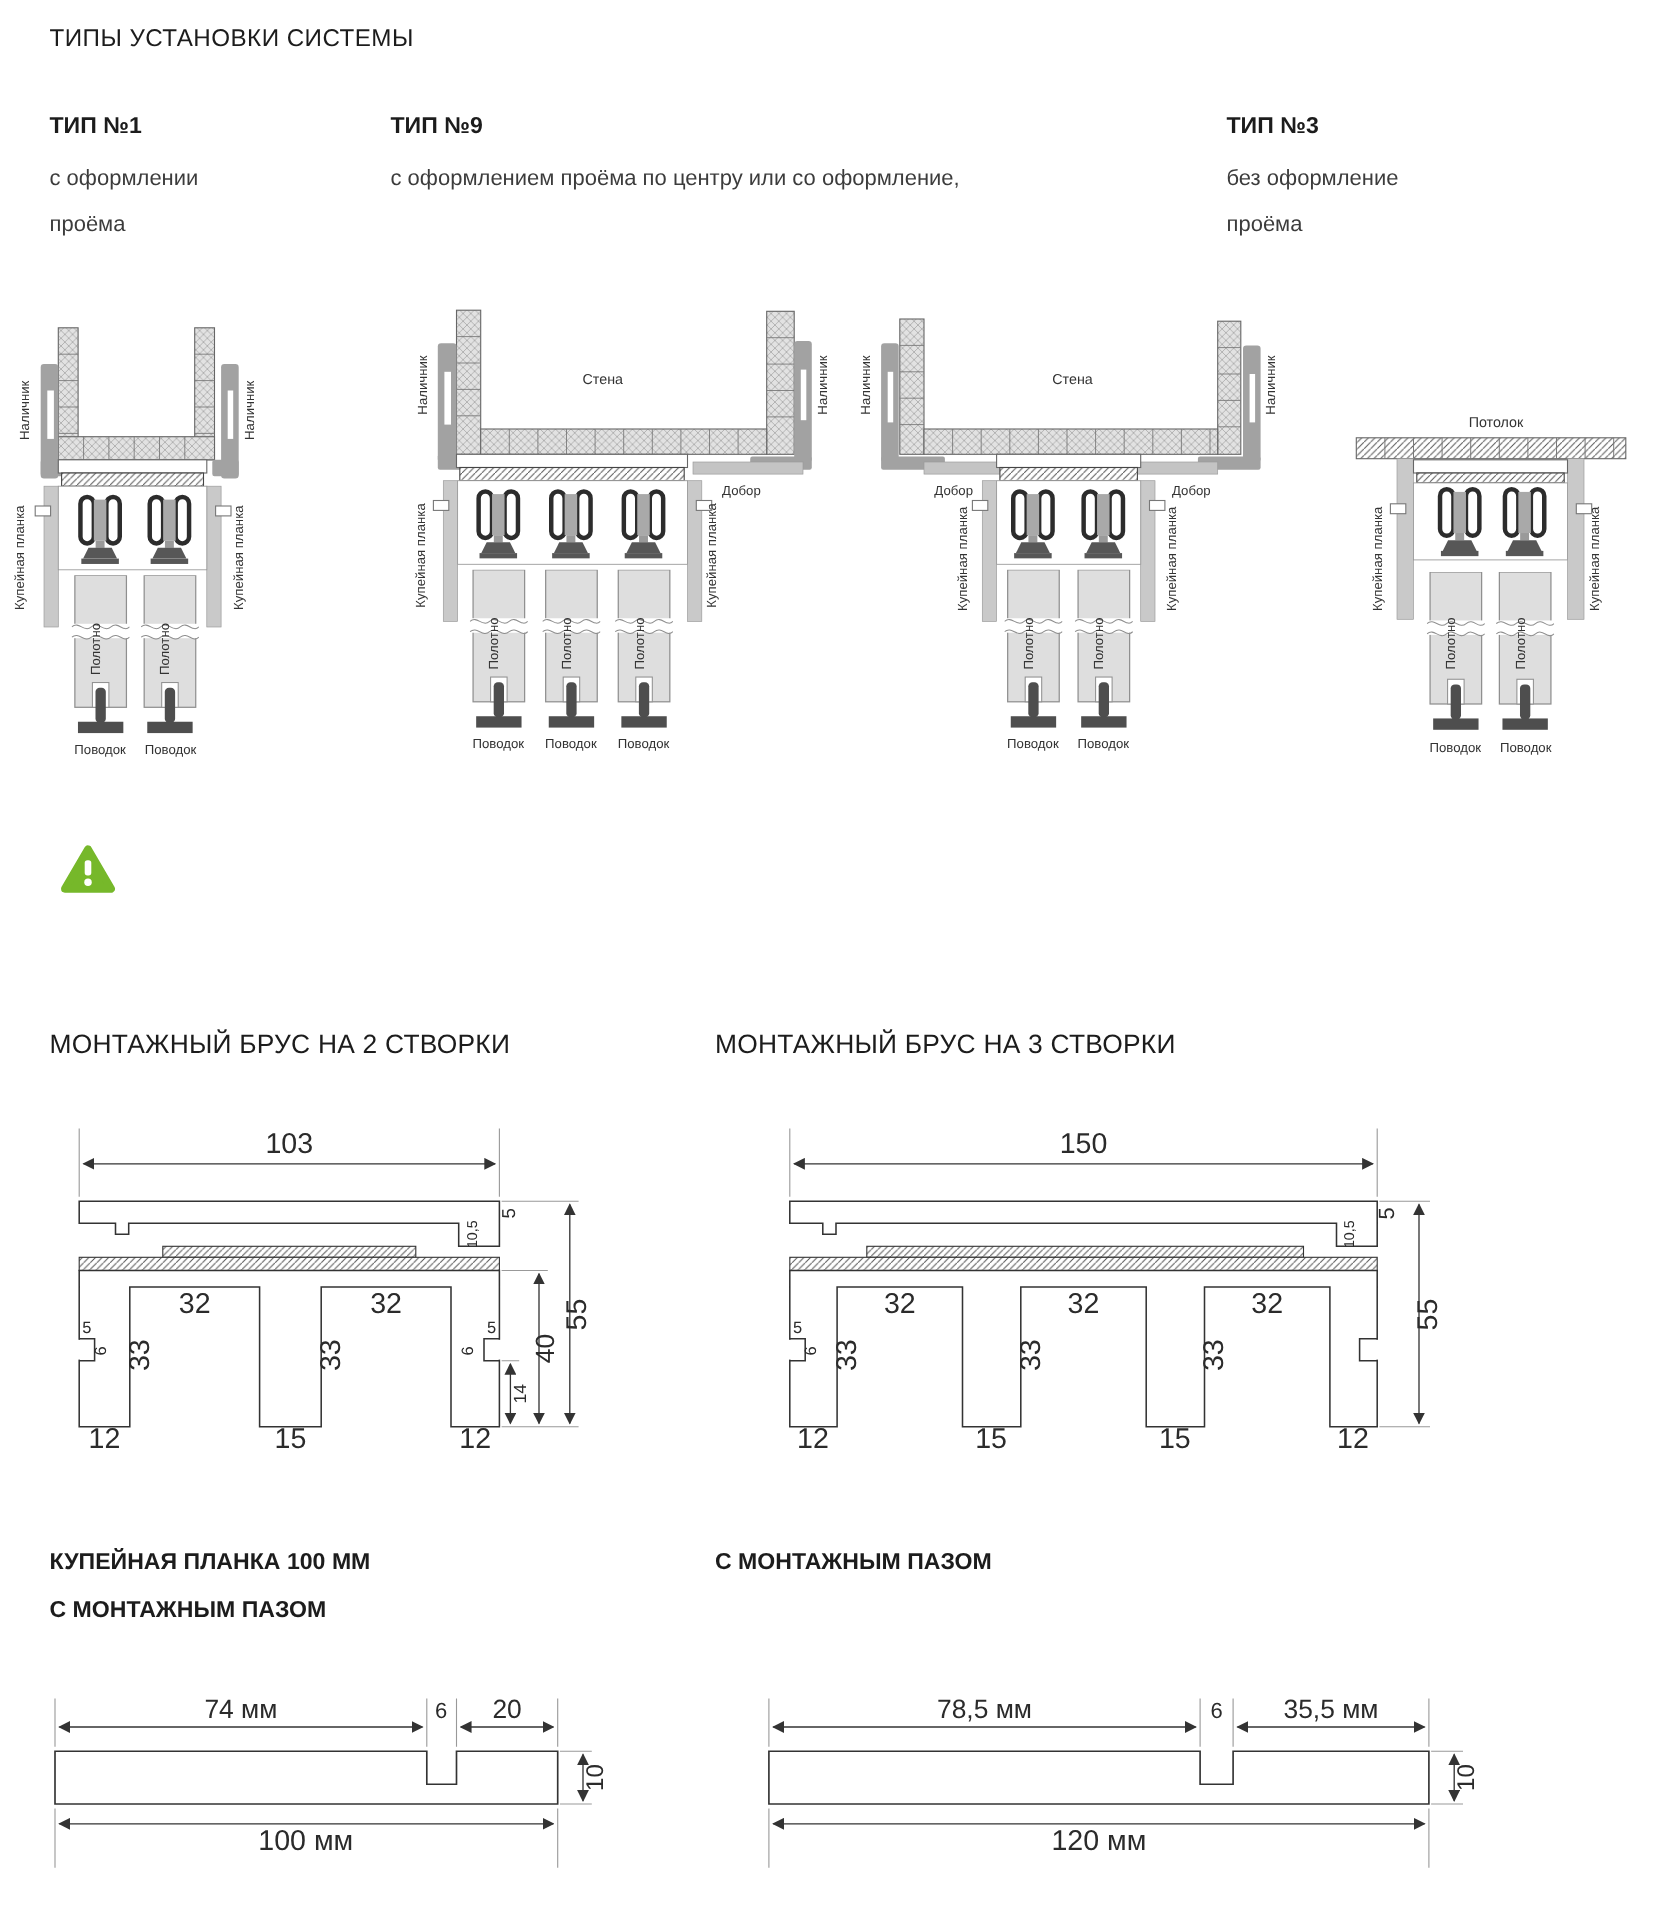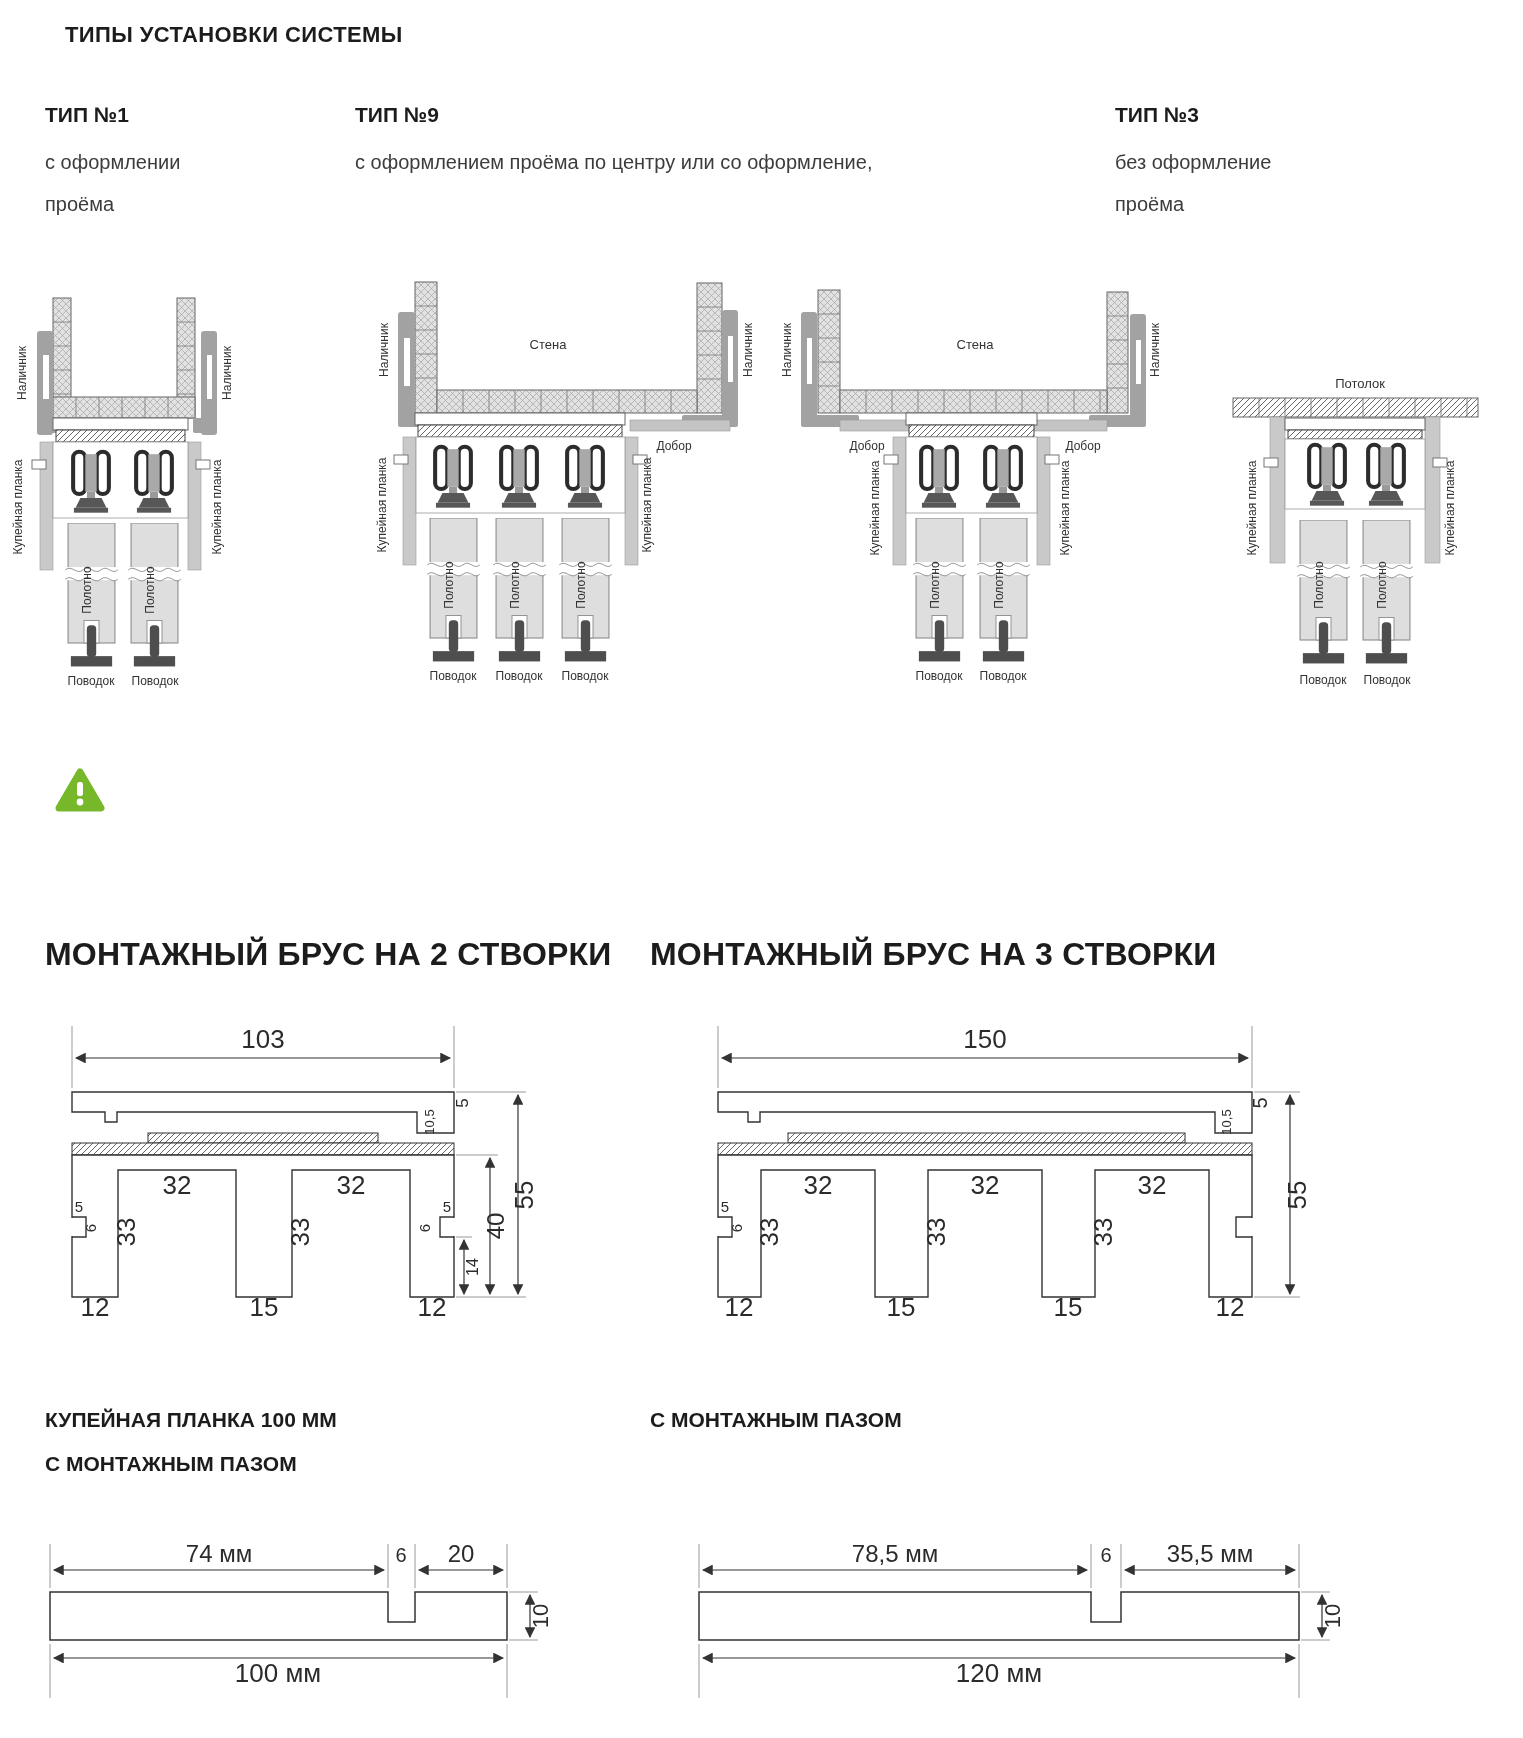--- a/index.html
+++ b/index.html
@@ -1,21 +1,21 @@
 <!DOCTYPE html>
 <html><head>
 <meta charset="utf-8">
 <style>
   html,body{margin:0;padding:0;background:#fff;}
   body{width:1523px;height:1738px;position:relative;font-family:"Liberation Sans",sans-serif;color:#1c1c1c;}
   .abs{position:absolute;}
-  .h1{font-size:22px;font-weight:700;letter-spacing:.4px;margin-left:20px;}
+  .h1{font-size:22px;font-weight:400;letter-spacing:.4px;}
   .type-name{font-size:21px;font-weight:700;margin-bottom:14px;}
   .type-line{font-size:20px;color:#3c3c3c;line-height:42px;white-space:nowrap;}
-  .sec-title{font-size:32px;font-weight:700;letter-spacing:.2px;white-space:nowrap;text-align:center;}
+  .sec-title{font-size:24px;font-weight:400;letter-spacing:.2px;white-space:nowrap;text-align:center;}
   .plank-title{font-size:21px;font-weight:800;line-height:44px;white-space:nowrap;}
   .warn-text{font-size:19.5px;color:#3c3c3c;line-height:40px;}
   svg text{font-family:"Liberation Sans",sans-serif;fill:#2b2b2b;}
   .dlab{font-size:12px;fill:#333;}
   .dlab13{font-size:13px;fill:#333;}
 </style>
 </head>
 <body>
 
 <svg width="0" height="0" style="position:absolute">

